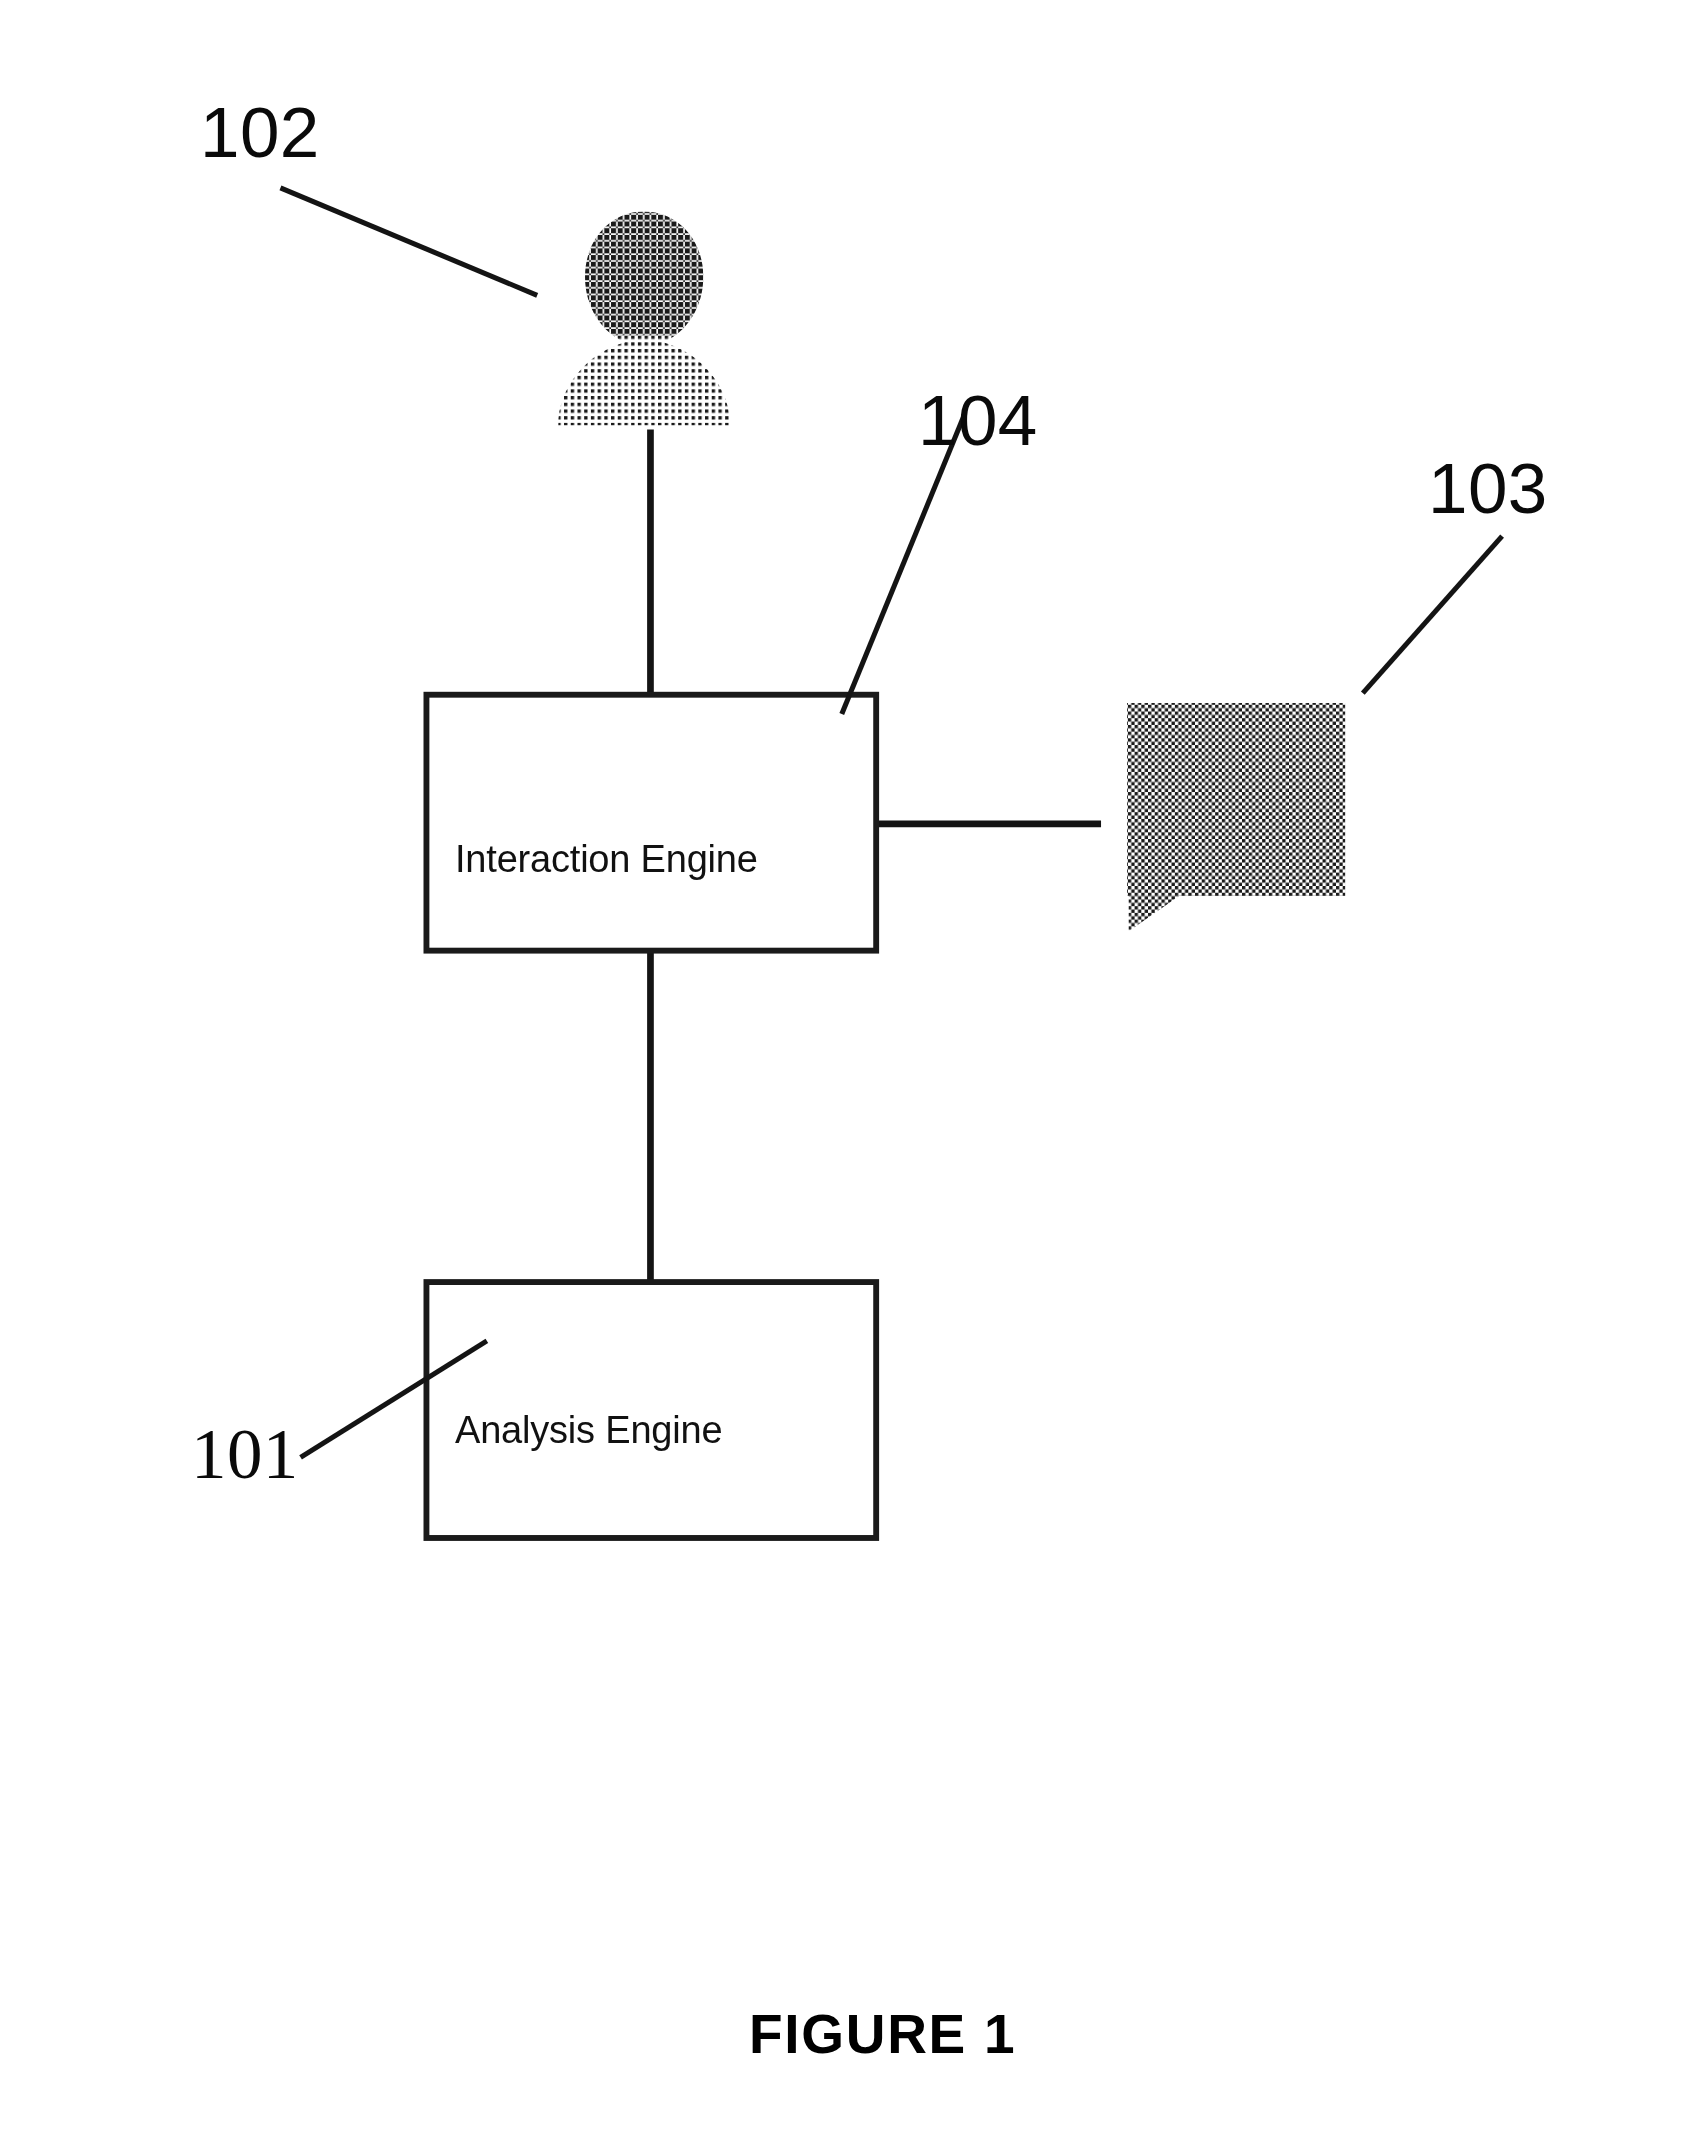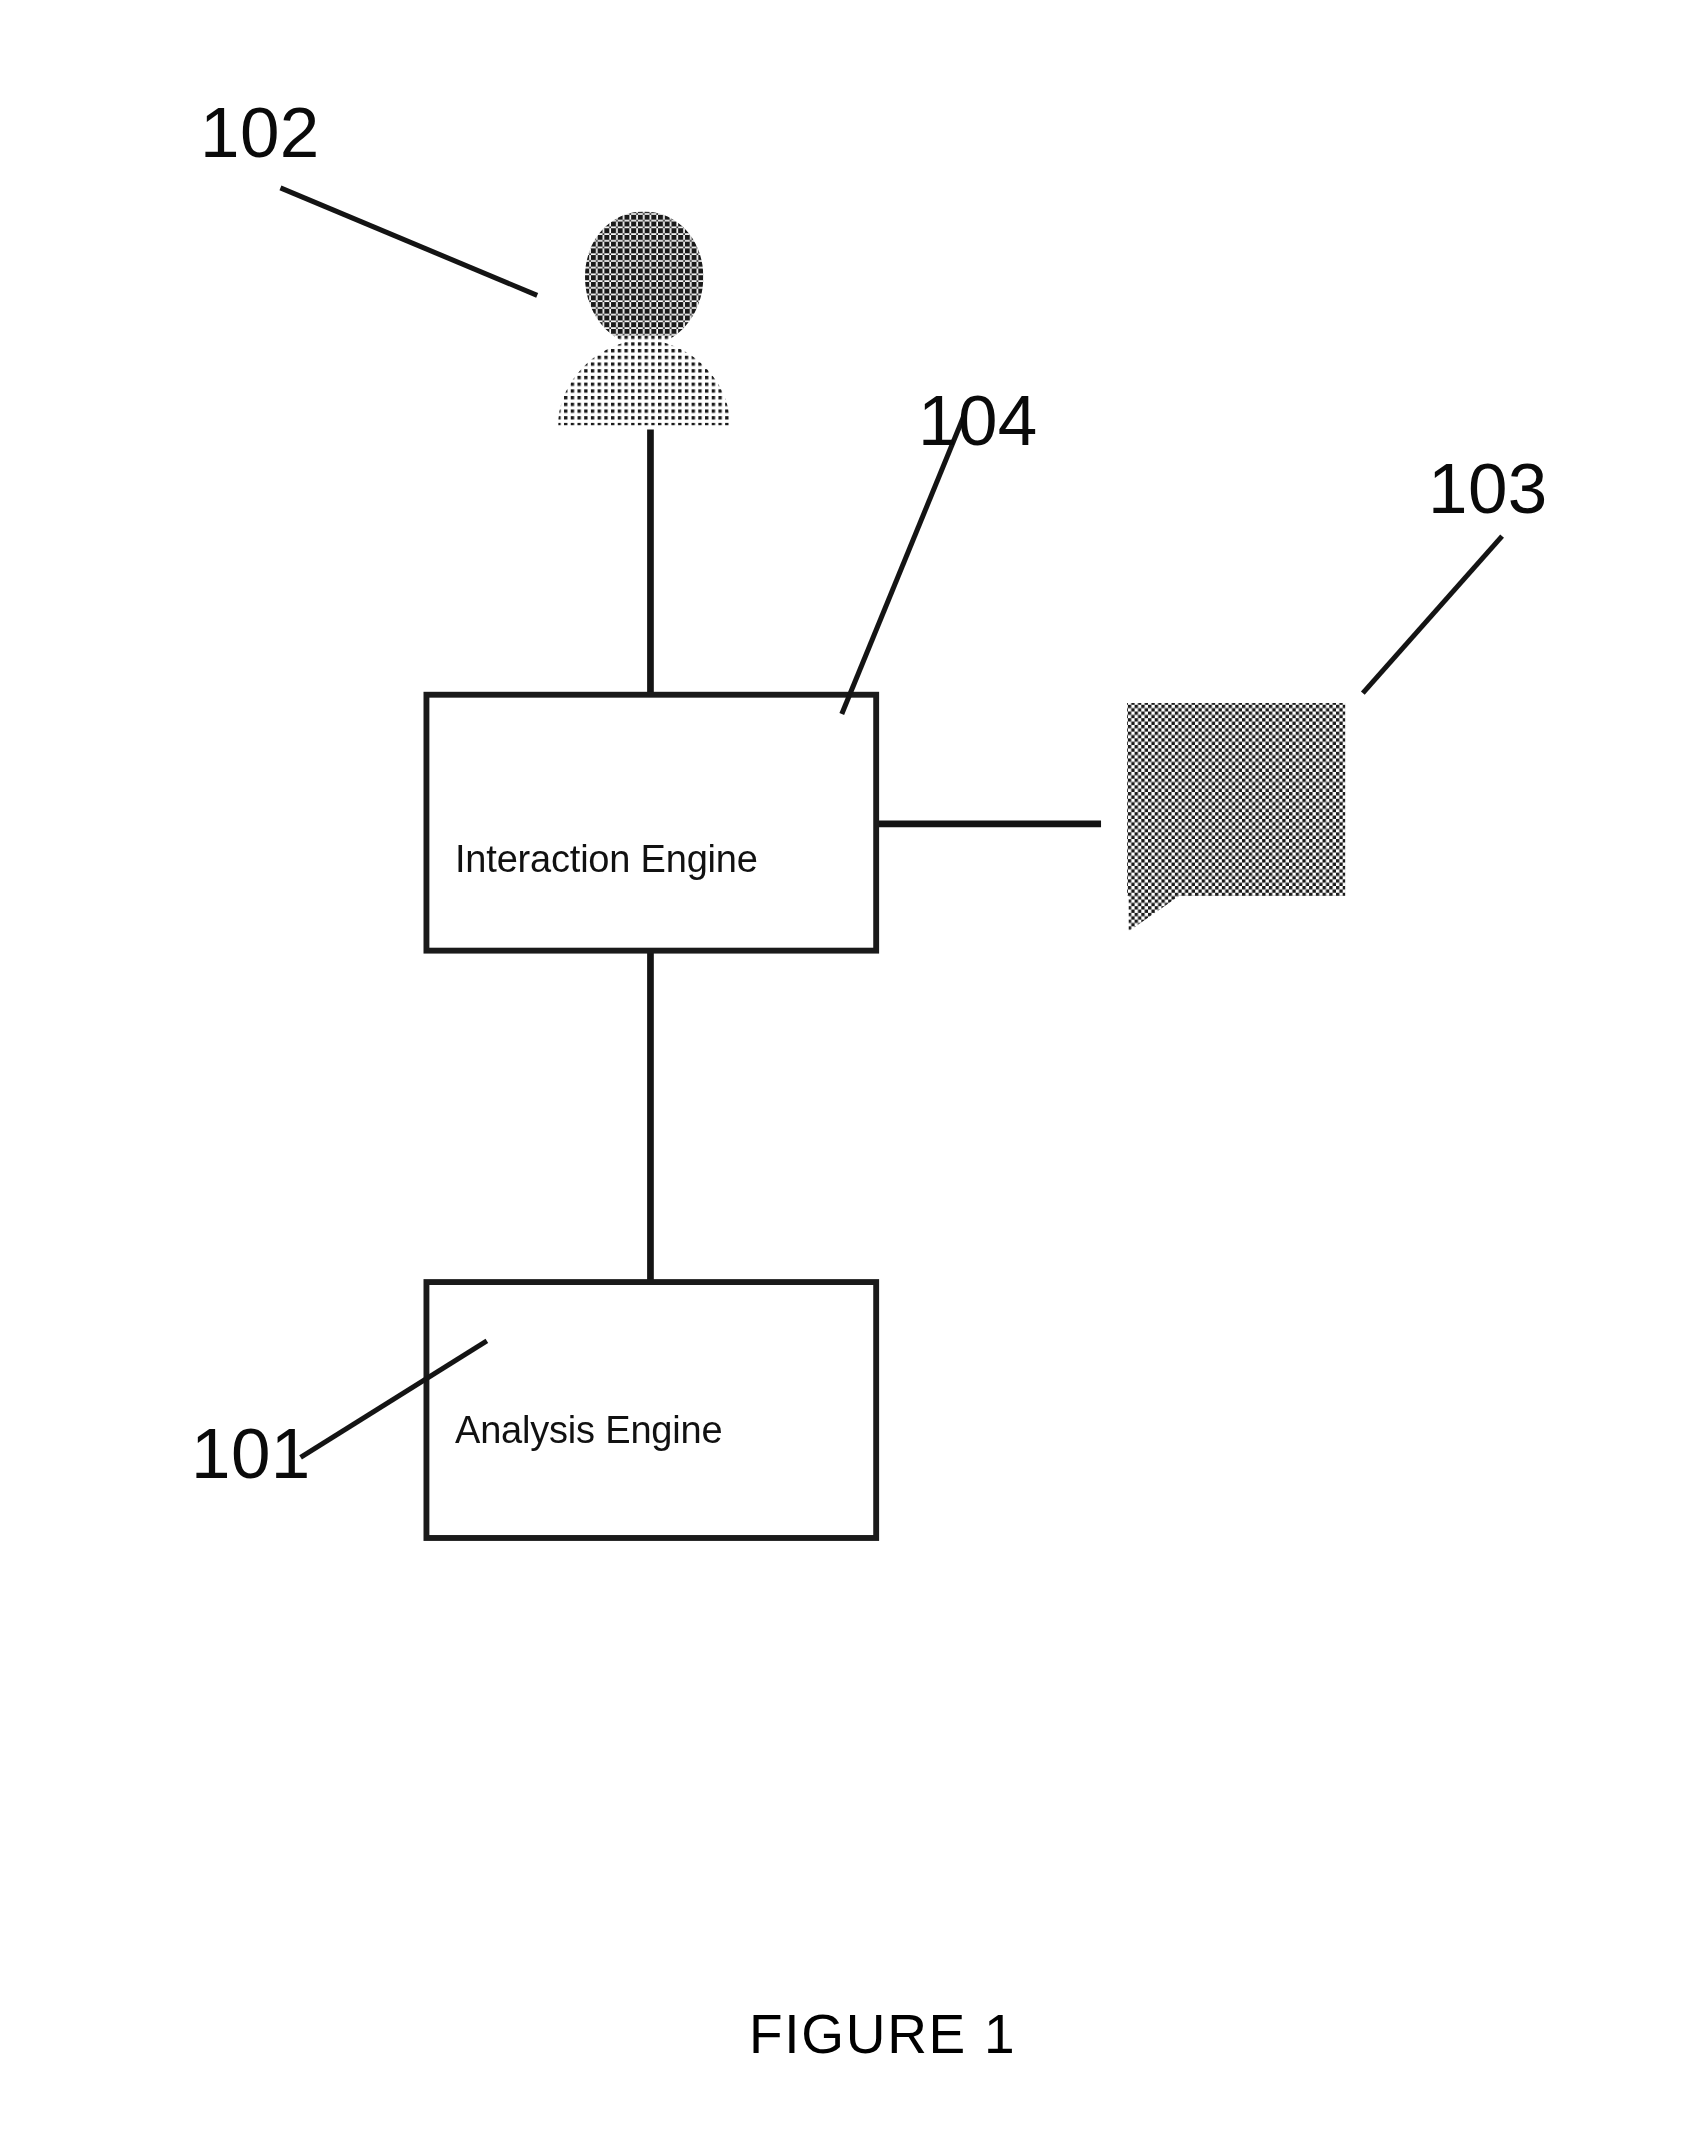--- a/index.html
+++ b/index.html
@@ -40,21 +40,21 @@
     font-weight: 400;
     font-size: 38px;
     line-height: 38px;
     color: #111111;
     white-space: nowrap;
     letter-spacing: -0.2px;
   }
   .figure-caption {
     position: absolute;
     font-family: "Liberation Sans", sans-serif;
-    font-weight: 400;
+    font-weight: 700;
     font-size: 55px;
     line-height: 55px;
     letter-spacing: 1.7px;
     color: #000000;
     white-space: nowrap;
   }
 </style>
 </head>
 <body>
 
@@ -119,18 +119,18 @@
   <div class="box-label" style="left:455px; top:824px;margin-top:16px;">Interaction Engine</div>
 
   <div class="box-label" style="left:455px; top:1411px;">Analysis Engine</div>
 
   <div class="ref-label" style="left:200px; top:107px;">102</div>
 
   <div class="ref-label" style="left:918px; top:356px;margin-top:39px;">104</div>
 
   <div class="ref-label" style="left:1428px; top:463px;">103</div>
 
-  <div class="ref-label" style="left:191px; top:1428px;">101</div>
+  <div class="ref-label" style="left:191px; top:1428px;font-family:Liberation Serif, serif;">101</div>
 
   <div class="figure-caption" style="left:749px; top:2007px;">FIGURE 1</div>
 
 </div>
 
 
 </body></html>

